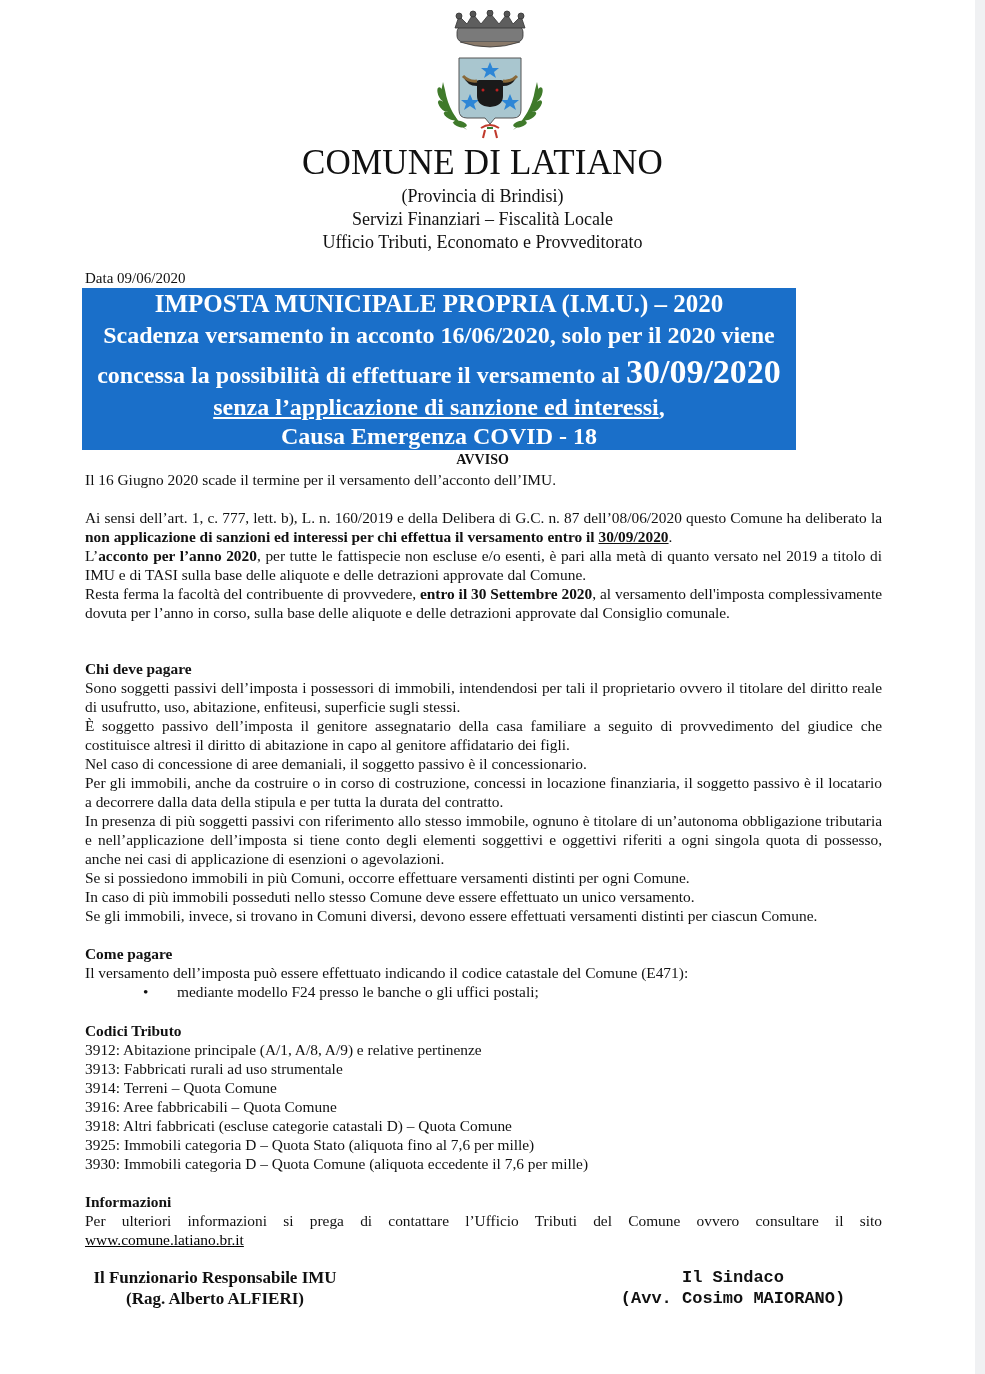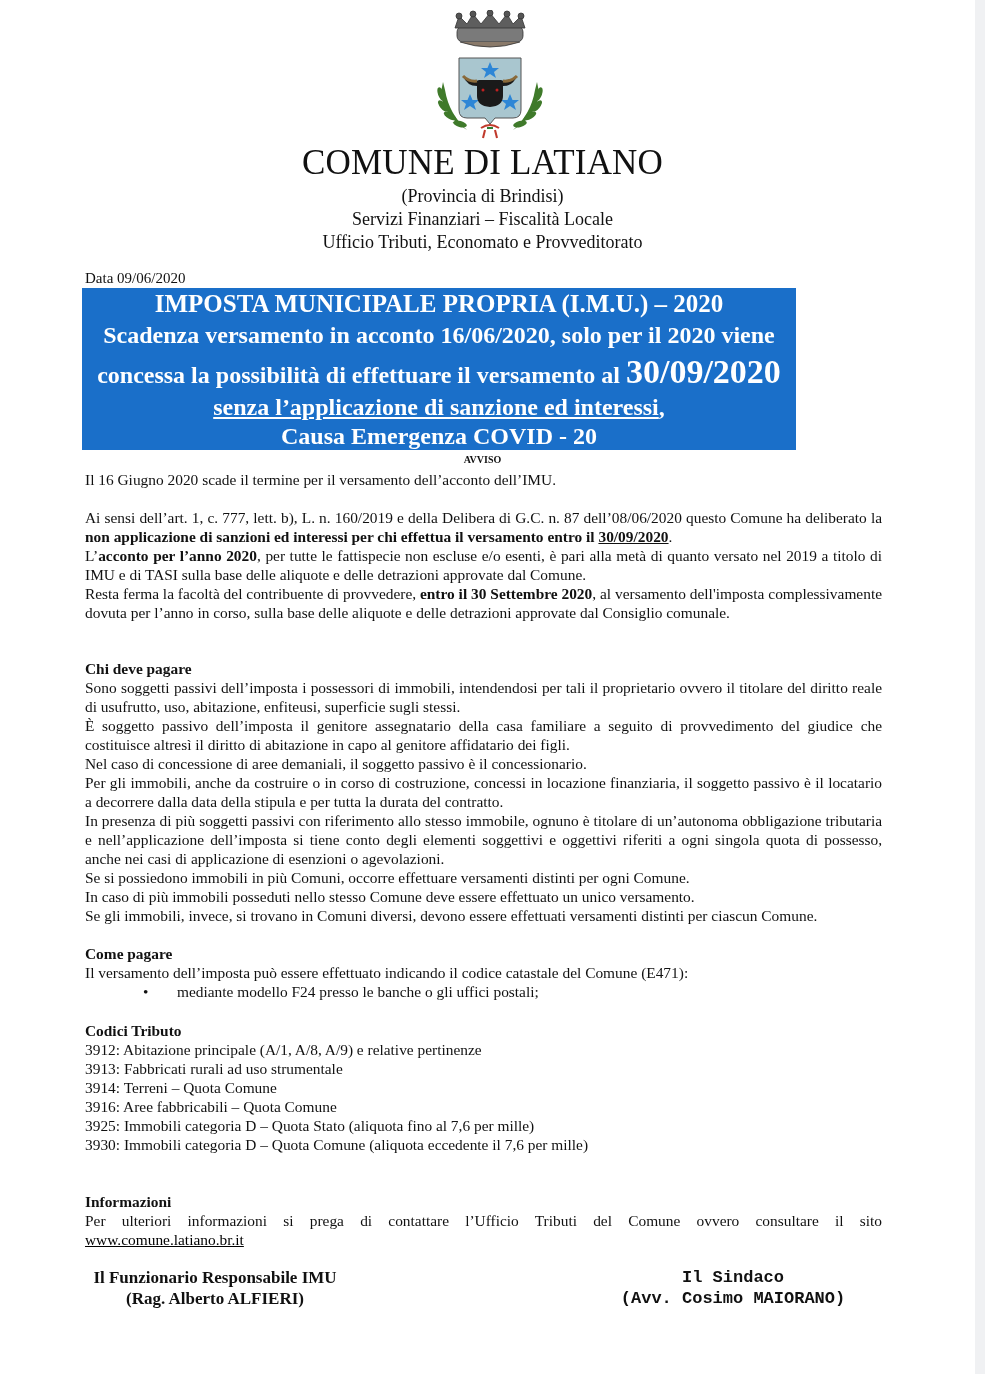--- a/index.html
+++ b/index.html
@@ -20,21 +20,21 @@
       position: absolute; left: 82px; top: 288px; width: 714px; height: 162px;
       background: #1a6fc9; color: #fff; text-align: center; font-weight: bold;
     }
     .banner .b1 { position: absolute; left: 0; right: 0; top: 1px; font-size: 25px; line-height: 30px; }
     .banner .b2 { position: absolute; left: 0; right: 0; top: 32px; font-size: 24px; line-height: 30px; }
     .banner .b3 { position: absolute; left: 0; right: 0; top: 64px; font-size: 24px; line-height: 40px; }
     .banner .b3 .big { font-size: 34px; }
     .banner .b4 { position: absolute; left: 0; right: 0; top: 104px; font-size: 24px; line-height: 30px; }
     .banner .b4 .u { text-decoration: underline; }
     .banner .b5 { position: absolute; left: 0; right: 0; top: 133px; font-size: 24px; line-height: 30px; }
-    .avviso { position: absolute; left: 0; width: 965px; top: 452px; text-align: center; font-weight: bold; font-size: 10px; line-height: 16px; }
+    .avviso { position: absolute; left: 0; width: 965px; top: 452px; text-align: center; font-weight: bold; font-size: 14px; line-height: 16px; }
     .body { position: absolute; left: 85px; width: 797px; font-size: 15.4px; line-height: 19px; }
     .body p { margin: 0; text-align: justify; }
     .just-last { text-align-last: justify; }
     .h { font-weight: bold; }
     .bullet { padding-left: 62px; position: relative; }
     .bullet .dot { position: absolute; left: 58px; }
     .bullet .btxt { padding-left: 30px; display: inline-block; }
     a.link { color: #000000; text-decoration: underline; }
     .sign { position: absolute; font-weight: bold; font-size: 17px; line-height: 21px; text-align: center; }
   </style>
@@ -94,21 +94,21 @@
   <div class="center sub sub2">Servizi Finanziari – Fiscalità Locale</div>
   <div class="center sub sub3">Ufficio Tributi, Economato e Provveditorato</div>
 
   <div class="date">Data 09/06/2020</div>
 
   <div class="banner" style="background: rgb(26, 111, 201);">
     <div class="b1">IMPOSTA MUNICIPALE PROPRIA (I.M.U.) – 2020</div>
     <div class="b2">Scadenza versamento in acconto 16/06/2020, solo per il 2020 viene</div>
     <div class="b3"><span>concessa la possibilità di effettuare il versamento al </span><span class="big">30/09/2020</span></div>
     <div class="b4"><span class="u">senza l’applicazione di sanzione ed interessi</span><span>,</span></div>
-    <div class="b5">Causa Emergenza COVID - 20</div>
+    <div class="b5">Causa Emergenza COVID - 18</div>
   </div>
 
   <div class="avviso">AVVISO</div>
 
   <div class="body" style="top:470px">
     <p>Il 16 Giugno 2020 scade il termine per il versamento dell’acconto dell’IMU.</p>
     <p style="margin-top:19px"><span>Ai sensi dell’art. 1, c. 777, lett. b), L. n. 160/2019 e della Delibera di G.C. n. 87 dell’08/06/2020 questo Comune ha deliberato la </span><b>non applicazione di sanzioni ed interessi per chi effettua il versamento entro il </b><b style="text-decoration:underline">30/09/2020</b><span>.</span></p>
     <p><span>L’</span><b>acconto per l’anno 2020</b><span>, per tutte le fattispecie non escluse e/o esenti, è pari alla metà di quanto versato nel 2019 a titolo di IMU e di TASI sulla base delle aliquote e delle detrazioni approvate dal Comune.</span></p>
     <p><span>Resta ferma la facoltà del contribuente di provvedere, </span><b>entro il 30 Settembre 2020</b><span>, al versamento dell'imposta complessivamente dovuta per l’anno in corso, sulla base delle aliquote e delle detrazioni approvate dal Consiglio comunale.</span></p>
   </div>
@@ -133,20 +133,21 @@
       <span class="btxt">mediante modello F24 presso le banche o gli uffici postali;</span>
     </div>
   </div>
 
   <div class="body" style="top:1021px">
     <p class="h">Codici Tributo</p>
     <p>3912: Abitazione principale (A/1, A/8, A/9) e relative pertinenze</p>
     <p>3913: Fabbricati rurali ad uso strumentale</p>
     <p>3914: Terreni – Quota Comune</p>
     <p>3916: Aree fabbricabili – Quota Comune</p>
+    <p>3918: Altri fabbricati (escluse categorie catastali D) – Quota Comune</p>
     <p>3925: Immobili categoria D – Quota Stato (aliquota fino al 7,6 per mille)</p>
     <p>3930: Immobili categoria D – Quota Comune (aliquota eccedente il 7,6 per mille)</p>
   </div>
 
   <div class="body" style="top:1192px">
     <p class="h">Informazioni</p>
     <p class="just-last">Per ulteriori informazioni si prega di contattare l’Ufficio Tributi del Comune ovvero consultare il sito</p>
     <p><a class="link" href="#">www.comune.latiano.br.it</a></p>
   </div>
 

